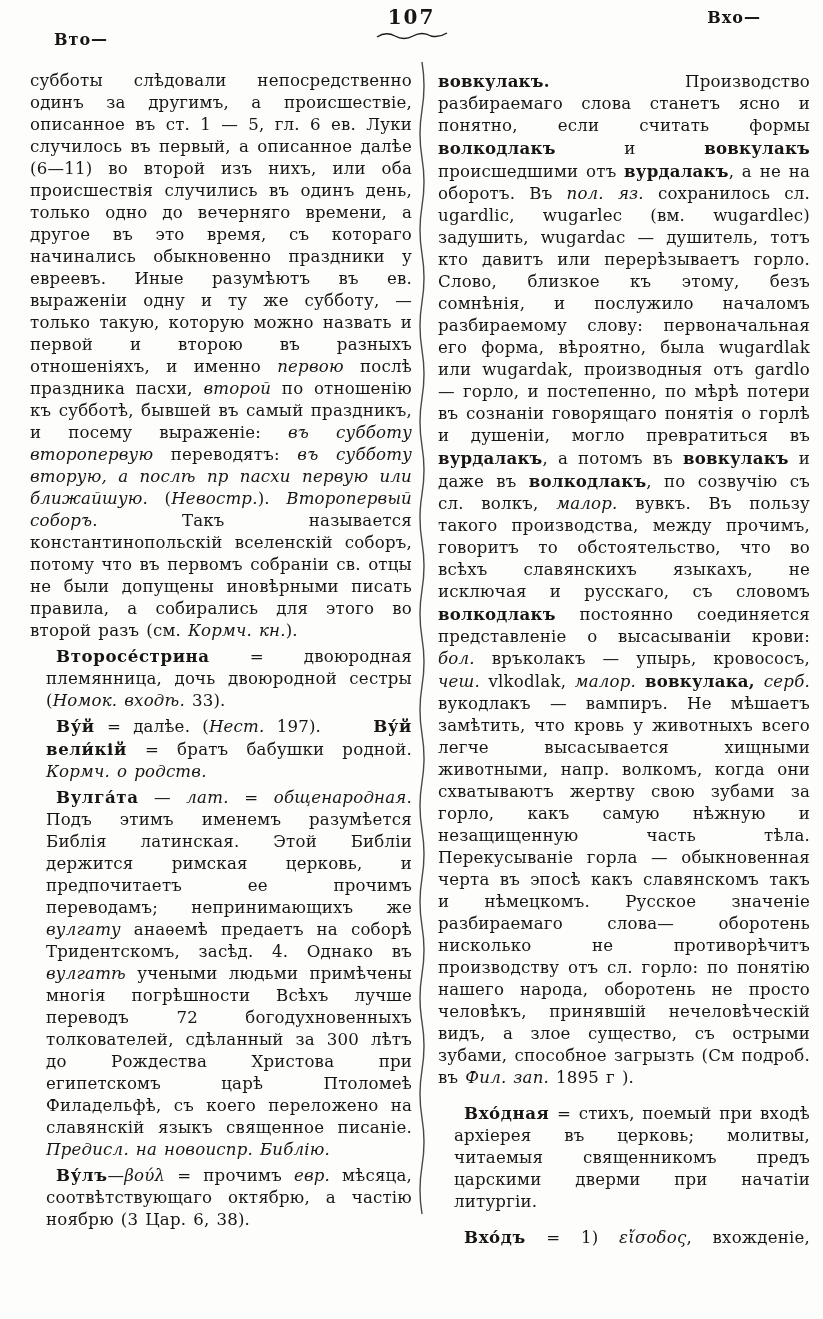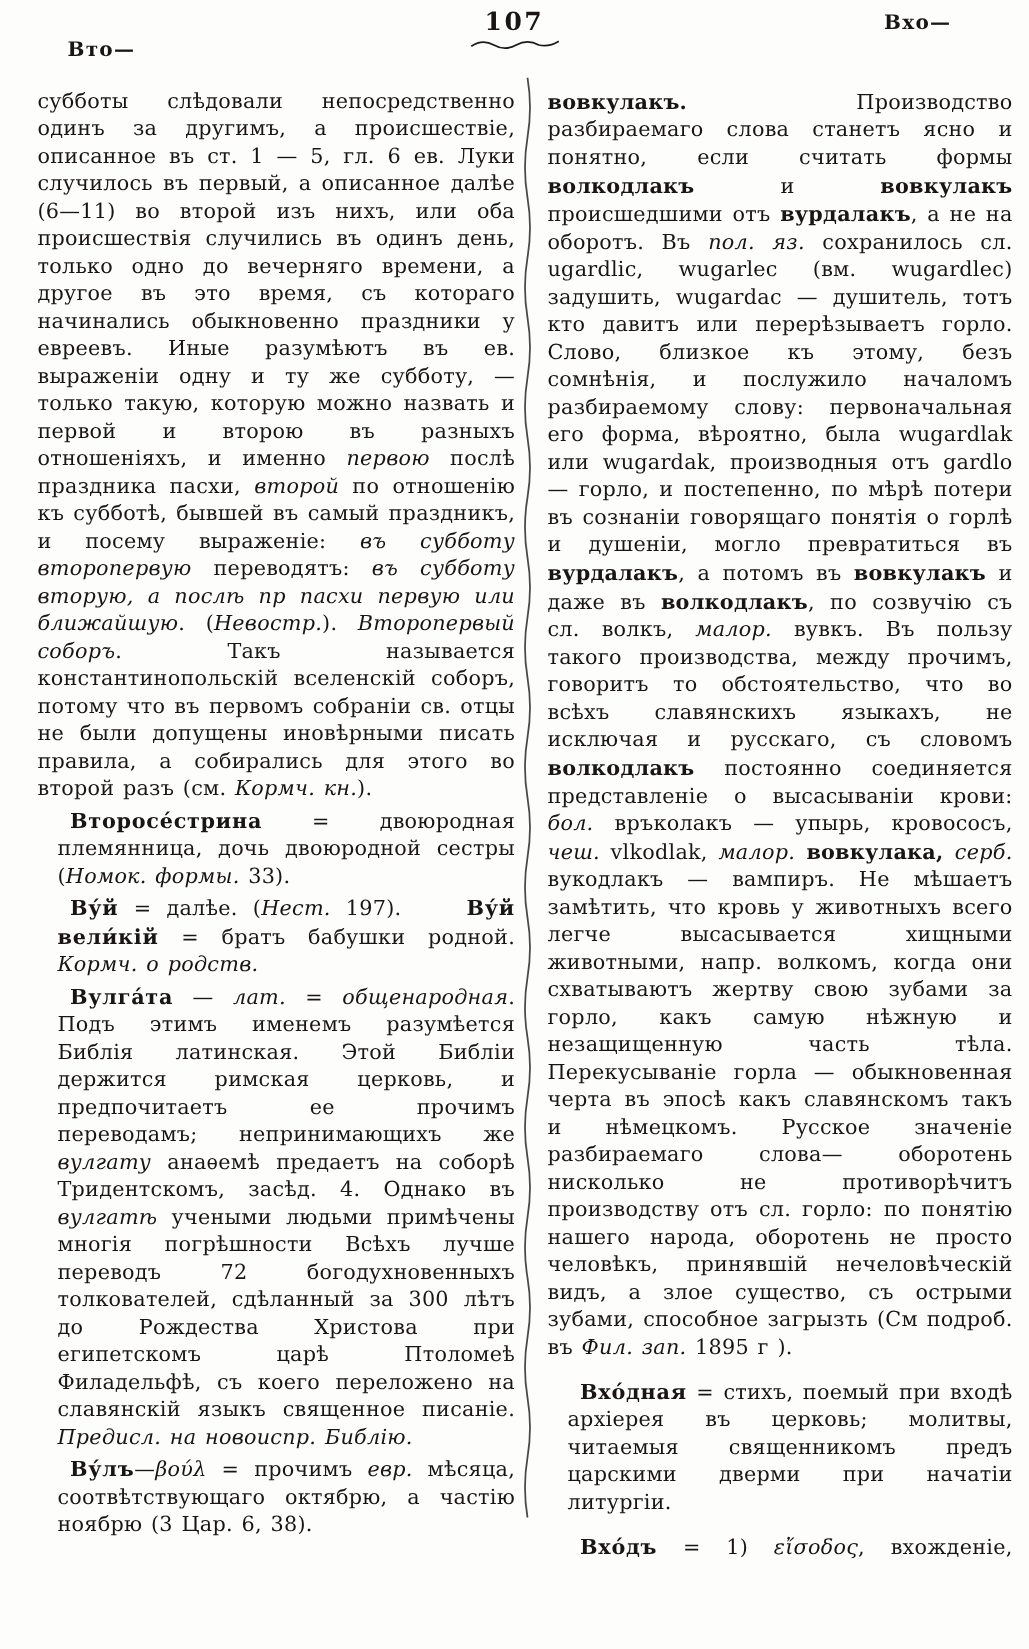--- a/index.html
+++ b/index.html
@@ -55,21 +55,21 @@
   <div class="running-head head-right">Вхо—</div>
 
   <div class="divider">
     <svg width="14" height="1200" viewBox="0 0 14 1200">
       <path d="M7 0 q4 24 0 48 t0 48 t0 48 t0 48 t0 48 t0 48 t0 48 t0 48 t0 48 t0 48 t0 48 t0 48 t0 48 t0 48 t0 48 t0 48 t0 48 t0 48 t0 48 t0 48 t0 48 t0 48 t0 48 t0 48" fill="none" stroke="#2b2722" stroke-width="1.4" opacity="0.85"></path>
     </svg>
   </div>
 
   <div class="col col-left">
       <p class="para"><span>субботы слѣдовали непосредственно одинъ за другимъ, а происшествіе, описанное въ ст. 1 — 5, гл. 6 ев. Луки случилось въ первый, а описанное далѣе (6—11) во второй изъ нихъ, или оба происшествія случились въ одинъ день, только одно до вечерняго времени, а другое въ это время, съ котораго начинались обыкновенно праздники у евреевъ. Иные разумѣютъ въ ев. выраженіи одну и ту же субботу, — только такую, которую можно назвать и первой и второю въ разныхъ отношеніяхъ, и именно </span><span class="i">первою</span><span> послѣ праздника пасхи, </span><span class="i">второй</span><span> по отношенію къ субботѣ, бывшей въ самый праздникъ, и посему выраженіе: </span><span class="i">въ субботу второпервую</span><span> переводятъ: </span><span class="i">въ субботу вторую, а послѣ пр пасхи первую или ближайшую</span><span>. (</span><span class="i">Невостр.</span><span>). </span><span class="i">Второпервый соборъ</span><span>. Такъ называется константинопольскій вселенскій соборъ, потому что въ первомъ собраніи св. отцы не были допущены иновѣрными писать правила, а собирались для этого во второй разъ (см. </span><span class="i">Кормч. кн.</span><span>).</span></p>
-      <p class="entry"><span class="hw">Второсе́стрина</span><span> = двоюродная племянница, дочь двоюродной сестры (</span><span class="i">Номок. формы.</span><span> 33).</span></p>
+      <p class="entry"><span class="hw">Второсе́стрина</span><span> = двоюродная племянница, дочь двоюродной сестры (</span><span class="i">Номок. входѣ.</span><span> 33).</span></p>
       <p class="entry"><span class="hw">Ву́й</span><span> = далѣе. (</span><span class="i">Нест.</span><span> 197). </span><span class="hw">Ву́й вели́кій</span><span> = братъ бабушки родной. </span><span class="i">Кормч. о родств.</span></p>
       <p class="entry"><span class="hw">Вулга́та</span><span> — </span><span class="i">лат.</span><span> = </span><span class="i">общенародная</span><span>. Подъ этимъ именемъ разумѣется Библія латинская. Этой Библіи держится римская церковь, и предпочитаетъ ее прочимъ переводамъ; непринимающихъ же </span><span class="i">вулгату</span><span> анаѳемѣ предаетъ на соборѣ Тридентскомъ, засѣд. 4. Однако въ </span><span class="i">вулгатѣ</span><span> учеными людьми примѣчены многія погрѣшности Всѣхъ лучше переводъ 72 богодухновенныхъ толкователей, сдѣланный за 300 лѣтъ до Рождества Христова при египетскомъ царѣ Птоломеѣ Филадельфѣ, съ коего переложено на славянскій языкъ священное писаніе. </span><span class="i">Предисл. на новоиспр. Библію.</span></p>
       <p class="entry"><span class="hw">Ву́лъ</span><span>—</span><span class="greek">βούλ</span><span> = прочимъ </span><span class="i">евр.</span><span> мѣсяца, соотвѣтствующаго октябрю, а частію ноябрю (3 Цар. 6, 38).</span></p>
     </div>
   <div class="col col-right">
       <p class="para"><span class="b">вовкулакъ.</span><span> Производство разбираемаго слова станетъ ясно и понятно, если считать формы </span><span class="b">волкодлакъ</span><span> и </span><span class="b">вовкулакъ</span><span> происшедшими отъ </span><span class="b">вурдалакъ</span><span>, а не на оборотъ. Въ </span><span class="i">пол. яз.</span><span> сохранилось сл. ugardlic, wugarlec (вм. wugardlec) задушить, wugardac — душитель, тотъ кто давитъ или перерѣзываетъ горло. Слово, близкое къ этому, безъ сомнѣнія, и послужило началомъ разбираемому слову: первоначальная его форма, вѣроятно, была wugardlak или wugardak, производныя отъ gardlo — горло, и постепенно, по мѣрѣ потери въ сознаніи говорящаго понятія о горлѣ и душеніи, могло превратиться въ </span><span class="b">вурдалакъ</span><span>, а потомъ въ </span><span class="b">вовкулакъ</span><span> и даже въ </span><span class="b">волкодлакъ</span><span>, по созвучію съ сл. волкъ, </span><span class="i">малор.</span><span> вувкъ. Въ пользу такого производства, между прочимъ, говоритъ то обстоятельство, что во всѣхъ славянскихъ языкахъ, не исключая и русскаго, съ словомъ </span><span class="b">волкодлакъ</span><span> постоянно соединяется представленіе о высасываніи крови: </span><span class="i">бол.</span><span> връколакъ — упырь, кровососъ, </span><span class="i">чеш.</span><span> vlkodlak, </span><span class="i">малор.</span><span class="b"> вовкулака, </span><span class="i">серб.</span><span> вукодлакъ — вампиръ. Не мѣшаетъ замѣтить, что кровь у животныхъ всего легче высасывается хищными животными, напр. волкомъ, когда они схватываютъ жертву свою зубами за горло, какъ самую нѣжную и незащищенную часть тѣла. Перекусываніе горла — обыкновенная черта въ эпосѣ какъ славянскомъ такъ и нѣмецкомъ. Русское значеніе разбираемаго слова— оборотень нисколько не противорѣчитъ производству отъ сл. горло: по понятію нашего народа, оборотень не просто человѣкъ, принявшій нечеловѣческій видъ, а злое существо, съ острыми зубами, способное загрызть (См подроб. въ </span><span class="i">Фил. зап.</span><span> 1895 г ).</span></p>
       <p class="entry"><span class="hw">Вхо́дная</span><span> = стихъ, поемый при входѣ архіерея въ церковь; молитвы, читаемыя священникомъ предъ царскими дверми при начатіи литургіи.</span></p>
       <p class="entry"><span class="hw">Вхо́дъ</span><span> = 1) </span><span class="greek">εἴσοδος</span><span>, вхожденіе, вступленіе (1 Цар. 16, 4. 2 Цар. 3, 25. 4 Цар. 14, 25) 2) (</span><span class="greek">τὸ ἔμβατον</span><span>), приступъ, доступъ (пр. А. 16, 1). 3) (</span><span class="greek">πρόσοδος</span><span>) доходъ (пр. С. 27, 3). На церковномъ языкѣ </span></p>
     </div>
 

